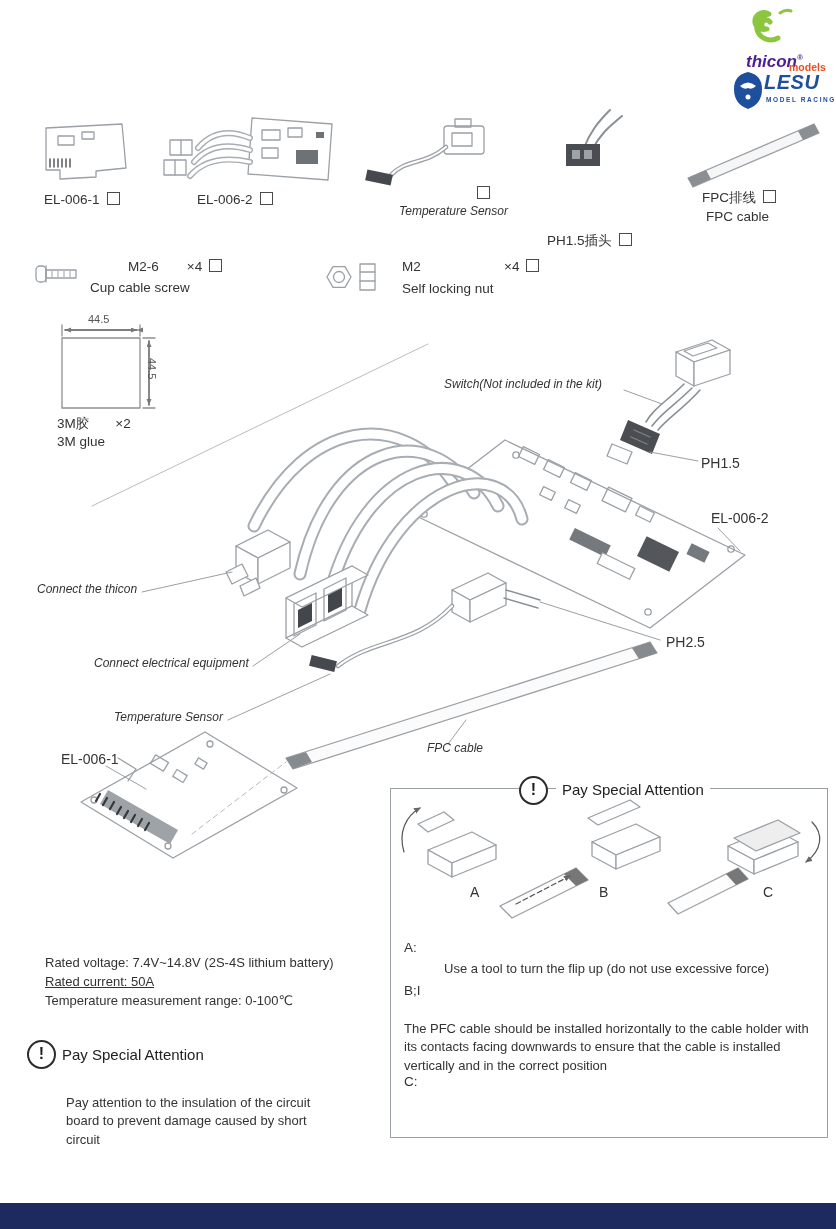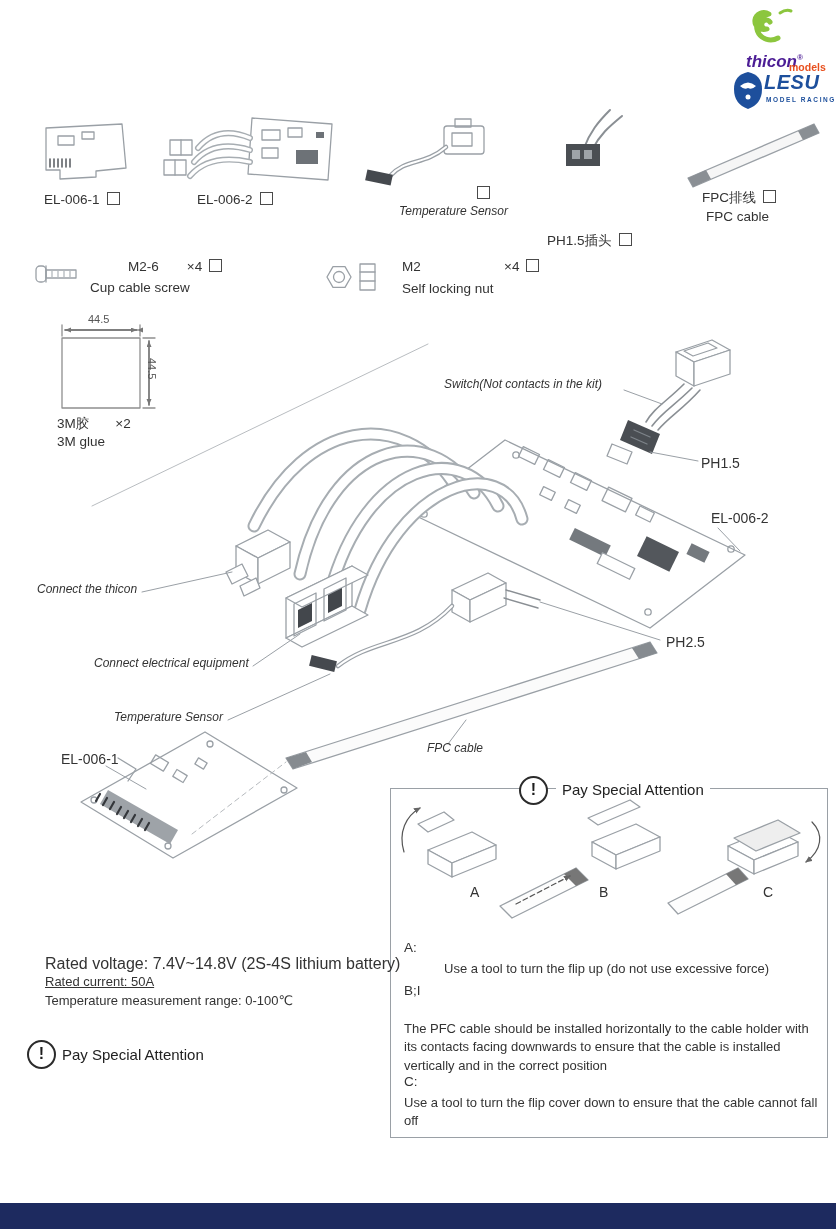--- a/index.html
+++ b/index.html
@@ -305,42 +305,42 @@
   <div class="lbl" style="left:90px;top:280px;">Cup cable screw</div>
   <div class="lbl" style="left:402px;top:259px;">M2</div>
   <div class="lbl" style="left:504px;top:259px;"><span>×4</span><span class="chk"></span></div>
   <div class="lbl" style="left:402px;top:281px;">Self locking nut</div>
 
   <div class="lbl dim" style="left:88px;top:313px;">44.5</div>
   <div class="lbl dim rot90" style="left:158px;top:358px;">44.5</div>
   <div class="lbl" style="left:57px;top:415px;"><span>3M胶</span><span style="margin-left:26px;">×2</span></div>
   <div class="lbl" style="left:57px;top:434px;text-align:right;">3M glue</div>
 
-  <div class="lbl sm" style="left:444px;top:377px;">Switch(Not contacts in the kit)</div>
+  <div class="lbl sm" style="left:444px;top:377px;">Switch(Not included in the kit)</div>
   <div class="lbl big" style="left:701px;top:455px;">PH1.5</div>
   <div class="lbl big" style="left:711px;top:510px;">EL-006-2</div>
   <div class="lbl sm" style="left:37px;top:582px;">Connect the thicon</div>
   <div class="lbl sm" style="left:94px;top:656px;">Connect electrical equipment</div>
   <div class="lbl big" style="left:666px;top:634px;">PH2.5</div>
   <div class="lbl sm" style="left:114px;top:710px;">Temperature Sensor</div>
   <div class="lbl sm" style="left:427px;top:741px;">FPC cable</div>
   <div class="lbl big" style="left:61px;top:751px;">EL-006-1</div>
 
-  <div class="lbl" style="left:45px;top:955px;font-size:16px;text-align:center;">Rated voltage: 7.4V~14.8V (2S-4S lithium battery)</div>
+  <div class="lbl" style="left:45px;top:955px;font-size:13px;text-align:center;">Rated voltage: 7.4V~14.8V (2S-4S lithium battery)</div>
   <div class="lbl" style="left:45px;top:974px;font-size:13px;text-decoration:underline;">Rated current: 50A</div>
   <div class="lbl" style="left:45px;top:993px;font-size:13px;">Temperature measurement range: 0-100℃</div>
 
   <div class="circle-mark" style="left:27px;top:1040px;">!</div>
   <div class="lbl attn-title" style="left:62px;top:1046px;">Pay Special Attention</div>
+  <div class="para" style="left:66px;top:1094px;width:258px;">Pay attention to the insulation of the circuit board to prevent damage caused by short circuit</div>
 
   <div class="circle-mark" style="left:519px;top:776px;">!</div>
   <div class="lbl attn-title" style="left:556px;top:781px;background:#fff;padding:0 6px;">Pay Special Attention</div>
   <div class="lbl" style="left:470px;top:884px;font-size:14px;">A</div>
   <div class="lbl" style="left:599px;top:884px;font-size:14px;">B</div>
   <div class="lbl" style="left:763px;top:884px;font-size:14px;">C</div>
   <div class="lbl" style="left:404px;top:940px;">A:</div>
   <div class="para" style="left:404px;top:960px;width:414px;margin-left:40px;">Use a tool to turn the flip up (do not use excessive force)</div>
   <div class="lbl" style="left:404px;top:983px;">B;I</div>
   <div class="para" style="left:404px;top:1020px;width:418px;">The PFC cable should be installed horizontally to the cable holder with its contacts facing downwards to ensure that the cable is installed vertically and in the correct position</div>
   <div class="lbl" style="left:404px;top:1074px;">C:</div>
-  <div class="para" style="left:404px;top:1094px;width:420px;">Use a tool to turn the flip cover down to ensure that the cable cannot fall off</div>
 
 </div>
 
 </body></html>

